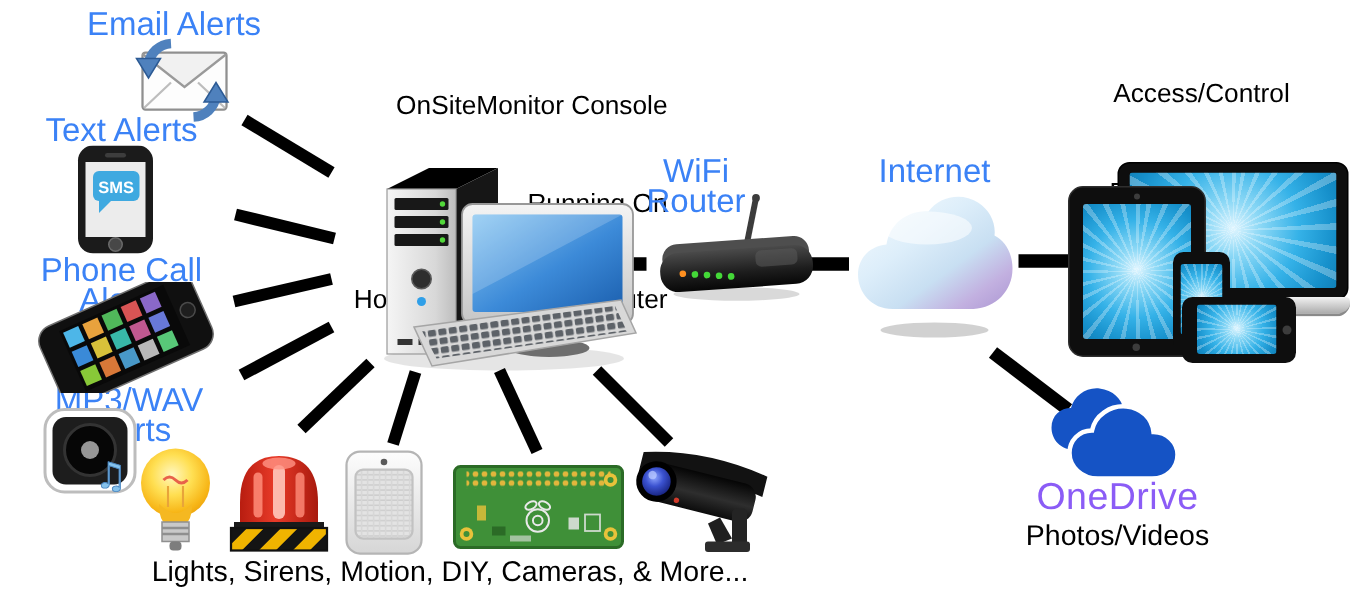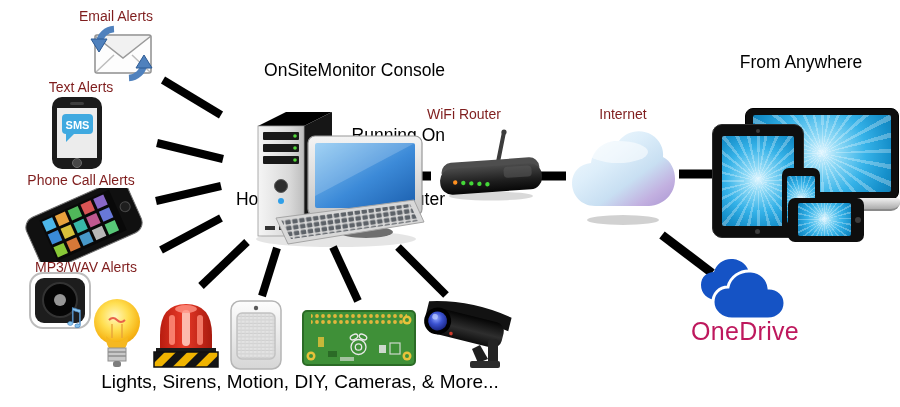--- a/index.html
+++ b/index.html
@@ -1,19 +1,19 @@
 <!DOCTYPE html>
 <html><head>
 <meta charset="utf-8">
 <style>
   html,body{margin:0;padding:0;background:#fff;}
   #canvas{position:relative;width:900px;height:407px;background:#fff;overflow:hidden;
           font-family:"Liberation Sans",sans-serif;color:#000;}
   .abs{position:absolute;}
-  .label{position:absolute;text-align:center;font-size:14px;line-height:20px;color:#7f1d1d;}
+  .label{position:absolute;text-align:center;font-size:22px;line-height:20px;color:#3b82f6;}
   .title{position:absolute;text-align:center;font-size:17.5px;line-height:21.5px;white-space:pre;}
   .onedrive-word{position:absolute;text-align:center;font-size:25px;line-height:26px;letter-spacing:.3px;}
   .caption{position:absolute;text-align:center;font-size:19px;line-height:22px;}
   svg{display:block;}
   .bluescreen{position:absolute;border-radius:2px;
     background:
       repeating-conic-gradient(from 8deg, rgba(255,255,255,.28) 0deg 4deg, rgba(255,255,255,0) 4deg 13deg),
       radial-gradient(circle at 50% 48%, #e2f6ff 0%, #8ed9f6 22%, #35b2e8 55%, #1690cb 85%, #1181b8 100%);}
   .dev{position:absolute;background:#0e0e0e;}
 </style>
@@ -45,25 +45,27 @@
   <div class="title" style="left:205px;top:17px;width:240px;text-align:right;">
     <div>OnSiteMonitor Console</div>
     <div>Running On</div>
     <div>Home/Business  Computer</div>
   </div>
 
   <div class="label" style="left:409px;top:104px;width:110px;">WiFi Router</div>
   <div class="label" style="left:584px;top:104px;width:78px;">Internet</div>
 
   <div class="title" style="left:712px;top:7px;width:178px;line-height:22px;">
+    <div>Access/Control</div>
     <div>From Anywhere</div>
     <div>&amp;</div>
   </div>
 
-  <div class="onedrive-word" style="left:678px;top:318px;width:134px;color:#be185d;">OneDrive</div>
+  <div class="onedrive-word" style="left:678px;top:318px;width:134px;color:#8b5cf6;">OneDrive</div>
+  <div class="caption" style="left:668px;top:347px;width:154px;">Photos/Videos</div>
 
   <div class="caption" style="left:85px;top:371px;width:430px;">Lights, Sirens, Motion, DIY, Cameras, &amp; More...</div>
 
   <div class="abs" style="left:80px;top:24px;">
     <svg width="78" height="58" viewBox="0 0 78 58">
       <rect x="15" y="11" width="56" height="38" fill="#fdfdfd" stroke="#8f8f8f" stroke-width="1.5" rx="2"></rect>
       <path d="M15,12 L43,34 L71,12" fill="#f1f1f1" stroke="#9a9a9a" stroke-width="1.5"></path>
       <path d="M16,48 L34,31 M70,48 L52,31" stroke="#bdbdbd" stroke-width="1.5" fill="none"></path>
       <g>
         <path d="M34,5 A16,16 0 0 0 19,19" stroke="#4f81bd" stroke-width="6.5" fill="none"></path>

